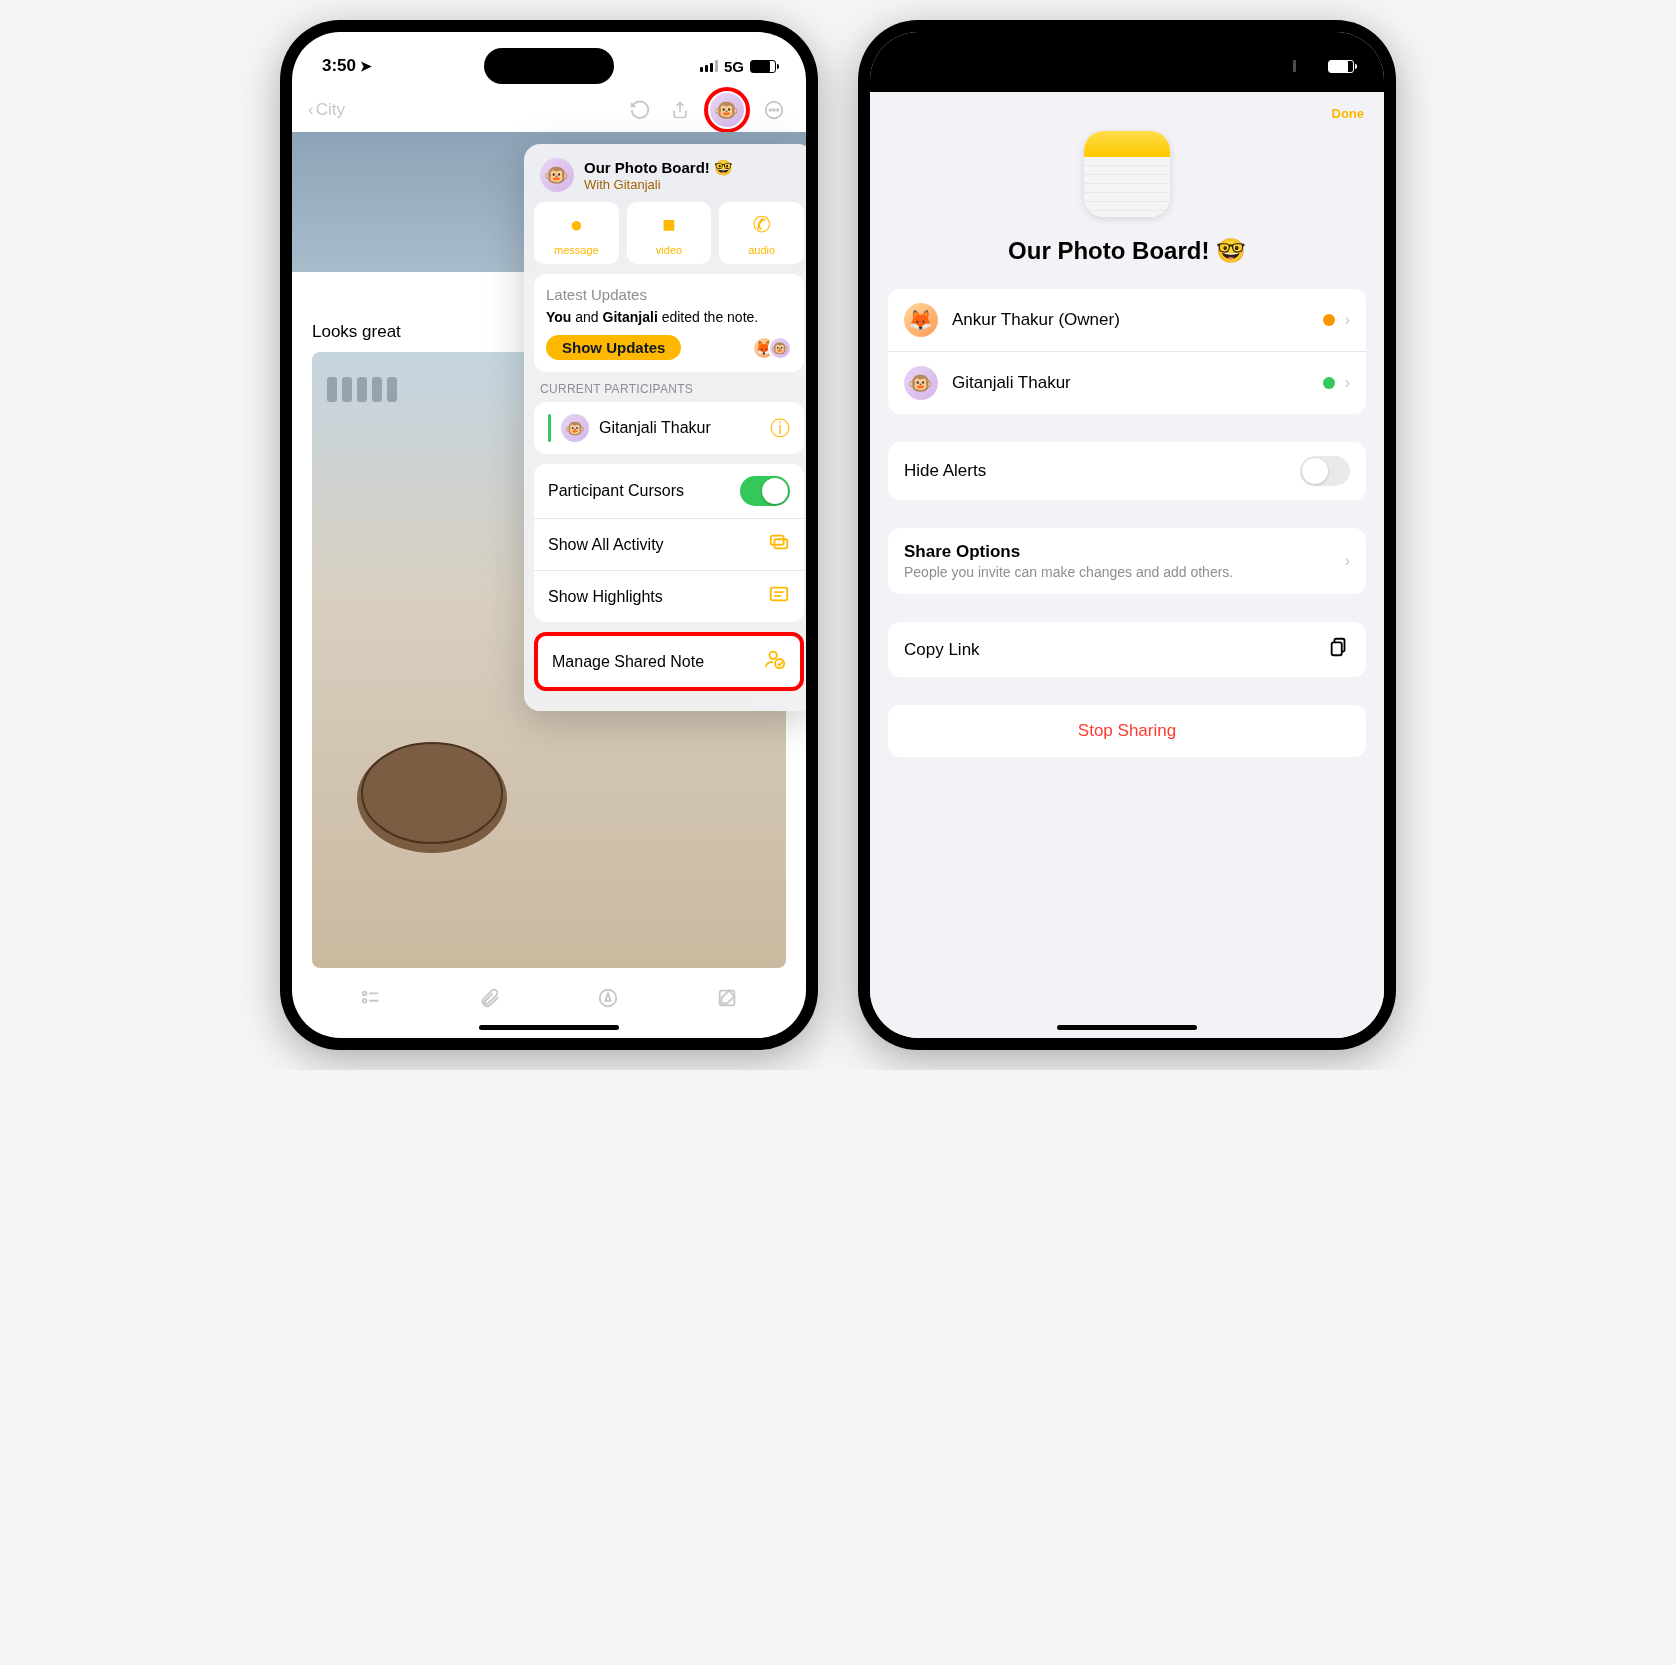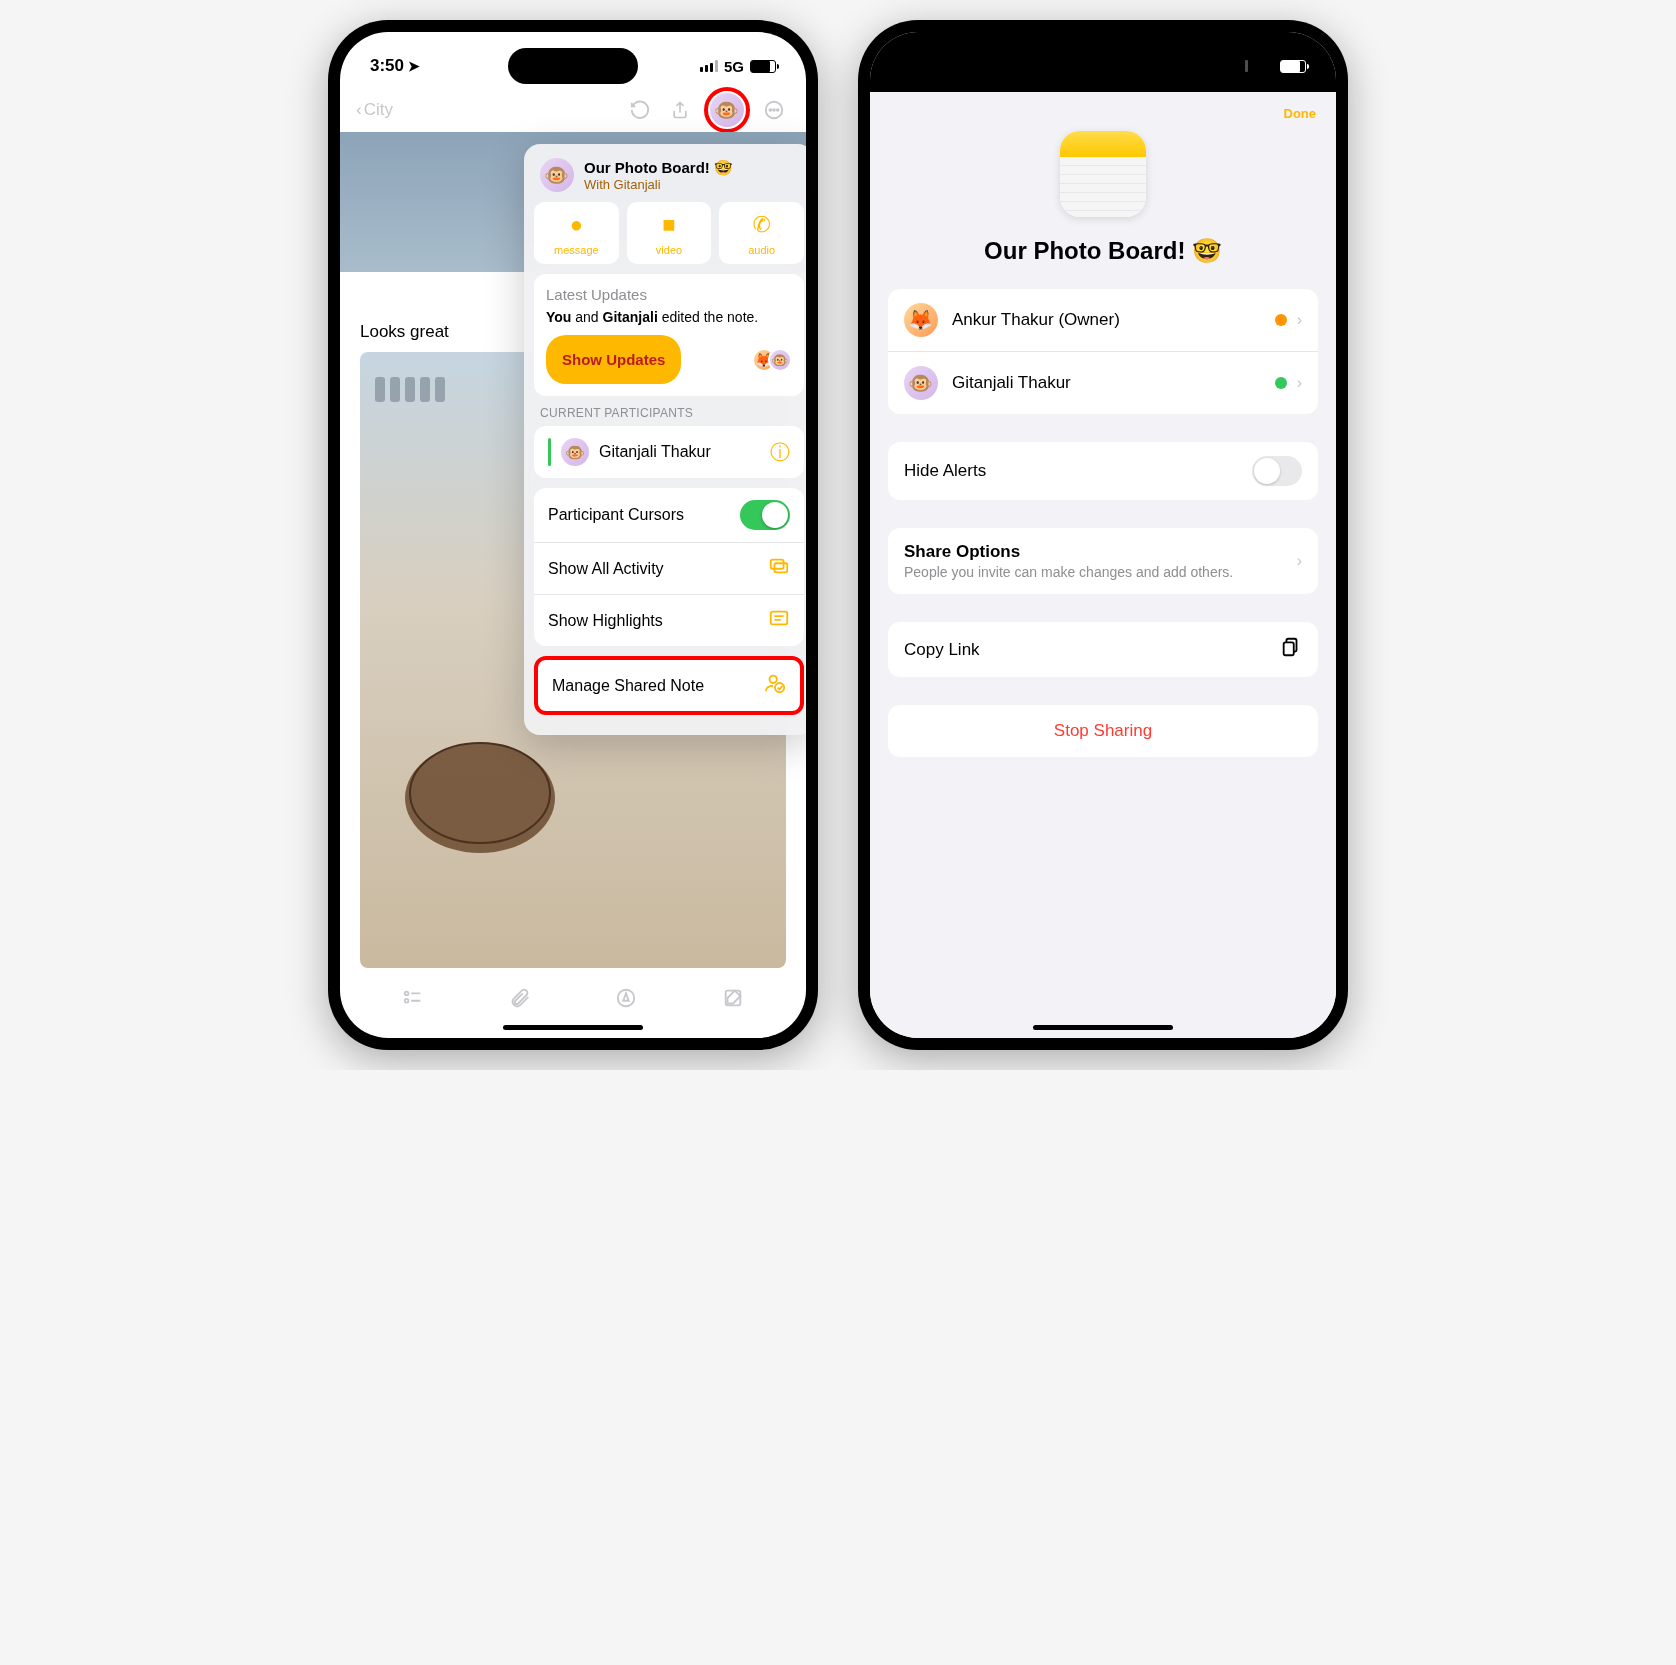--- a/index.html
+++ b/index.html
@@ -5,21 +5,21 @@
     * { margin: 0; padding: 0; box-sizing: border-box; }
     body {
       background: #f5f5f5;
       font-family: -apple-system, BlinkMacSystemFont, 'SF Pro Text', 'Helvetica Neue', sans-serif;
       display: flex;
       justify-content: center;
       gap: 40px;
       padding: 20px;
     }
     .phone {
-      width: 490px;
+      width: 538px;
       height: 1030px;
       background: #000;
       border-radius: 60px;
       padding: 12px;
       position: relative;
       box-shadow: 0 10px 40px rgba(0,0,0,0.3);
     }
     .screen {
       width: 100%;
       height: 100%;
@@ -125,21 +125,21 @@
     .popover-subtitle { font-size: 13px; color: #a16207; }
     .action-row { display: flex; gap: 8px; margin-bottom: 10px; }
     .action-btn { flex: 1; background: #fff; border-radius: 10px; padding: 10px 0 8px; display: flex; flex-direction: column; align-items: center; gap: 6px; }
     .action-btn .aicon { color: #ffb800; font-size: 22px; }
     .action-btn .alabel { font-size: 11px; color: #ffb800; }
     .update-card { background: #fff; border-radius: 12px; padding: 12px; margin-bottom: 10px; }
     .update-title { font-size: 15px; color: #8e8e93; margin-bottom: 6px; }
     .update-text { font-size: 14px; color: #000; margin-bottom: 10px; }
     .update-text b { font-weight: 600; }
     .update-row { display: flex; justify-content: space-between; align-items: center; }
-    .pill-btn { background: #ffb800; color: #b91c1c; font-weight: 600; font-size: 15px; padding: 16px 16px; border-radius: 20px; }
+    .pill-btn { background: #ffb800; color: #0f172a; font-weight: 600; font-size: 15px; padding: 4px 16px; border-radius: 20px; }
     .mini-avatars { display: flex; }
     .mini-avatars span { width: 24px; height: 24px; border-radius: 50%; margin-left: -8px; border: 2px solid #fff; display: flex; align-items: center; justify-content: center; font-size: 14px; }
     .mini-avatars span:first-child { background: linear-gradient(135deg,#ffd89b,#ff9a56); }
     .mini-avatars span:last-child { background: linear-gradient(135deg,#e8d5f5,#d4b5e8); }
     .section-label { font-size: 12px; color: #8e8e93; letter-spacing: 0.3px; padding: 0 6px 6px; }
     .list-card { background: #fff; border-radius: 12px; overflow: hidden; margin-bottom: 10px; }
     .list-row {
       display: flex; align-items: center; padding: 12px 14px;
       border-bottom: 0.5px solid #e5e5ea;
       font-size: 16px;

